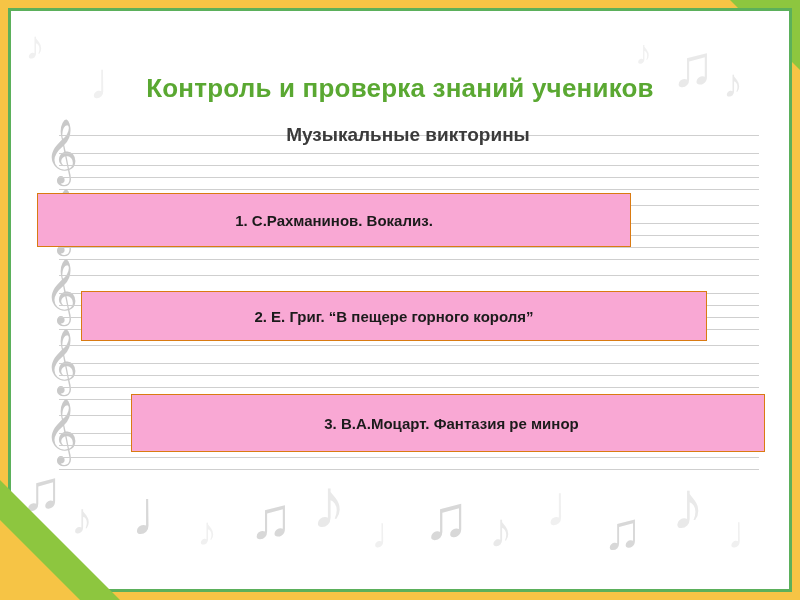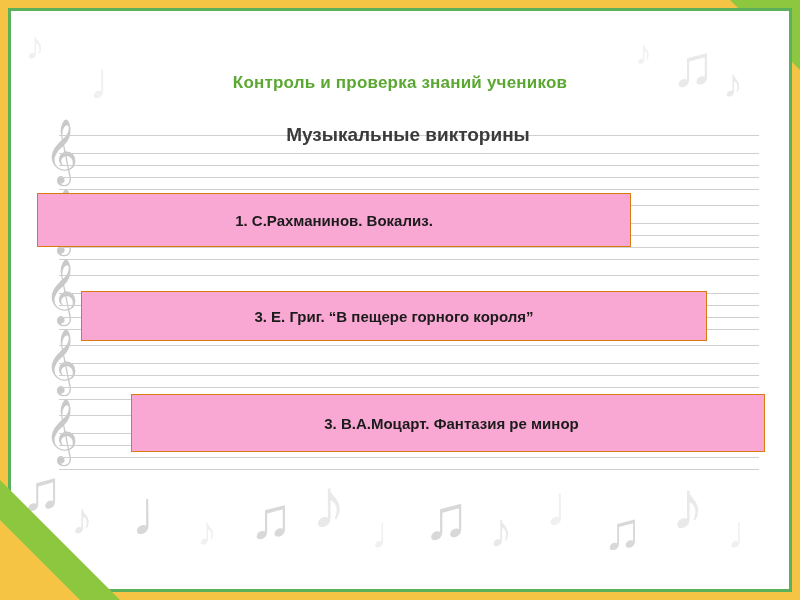--- a/index.html
+++ b/index.html
@@ -104,21 +104,21 @@
     font-family: "DejaVu Sans", sans-serif;
   }
 
   
   .title {
     position: absolute;
     left: 0;
     top: 62px;
     width: 778px;
     text-align: center;
-    font-size: 17px;
+    font-size: 26px;
     font-weight: bold;
     color: #5aa832;
     letter-spacing: 0.2px;
   }
   .subtitle {
     position: absolute;
     left: 0;
     top: 113px;
     width: 794px;
     text-align: center;
@@ -225,21 +225,21 @@
         <div class="line"></div>
         <div class="line"></div>
         <div class="line"></div>
         <div class="line"></div>
     </div>
 
     <div class="title">Контроль и проверка знаний учеников</div>
     <div class="subtitle">Музыкальные викторины</div>
 
     <div class="qbox qbox-1">1. С.Рахманинов. Вокализ.</div>
-    <div class="qbox qbox-2">3. Е. Григ. “В пещере горного короля”</div>
+    <div class="qbox qbox-2">2. Е. Григ. “В пещере горного короля”</div>
     <div class="qbox qbox-3">3. В.А.Моцарт. Фантазия ре минор</div>
 
   </div>
 
   <div class="corner-green-bl"></div>
   <div class="corner-yellow-bl"></div>
 
 </div>
 
 </body></html>

